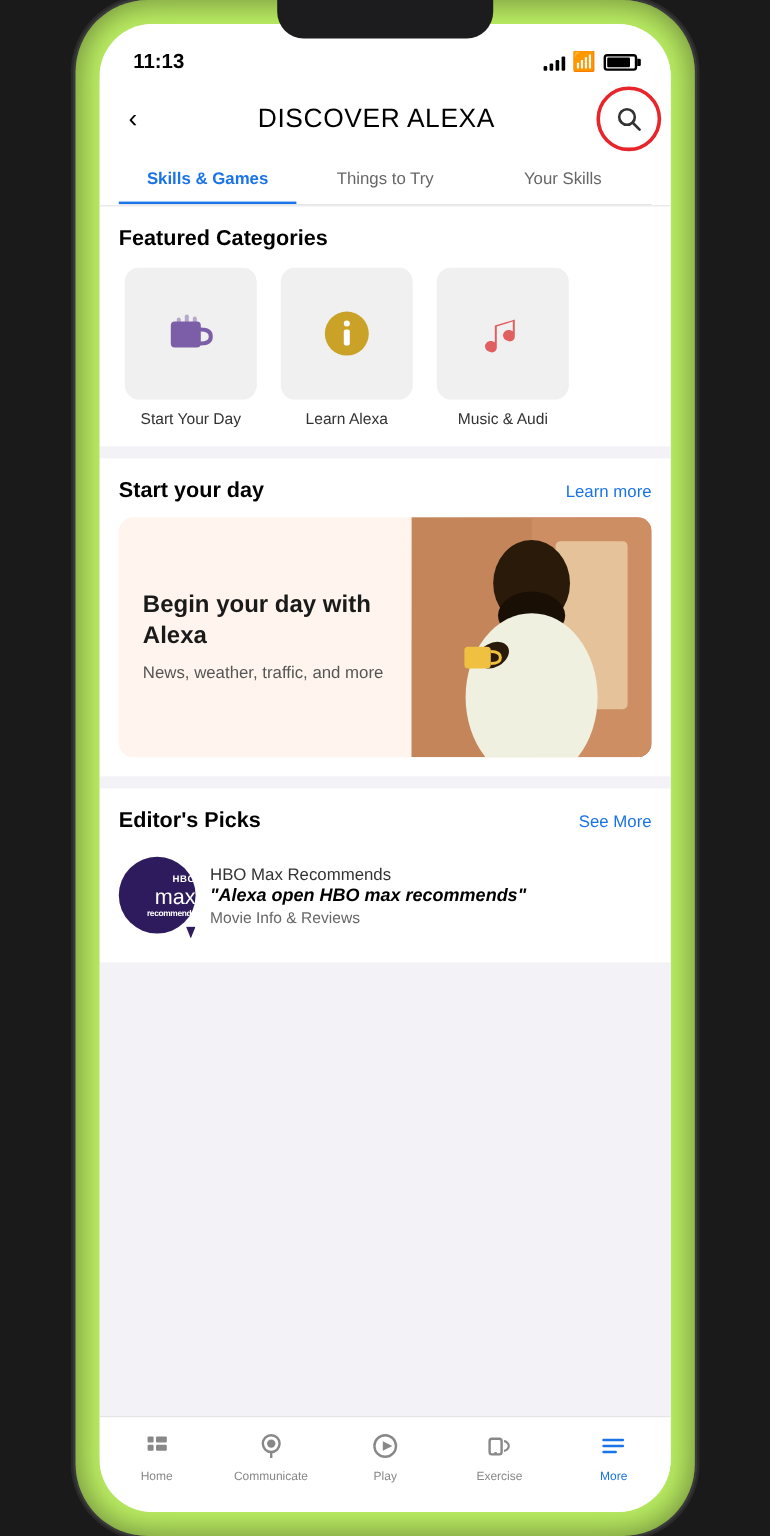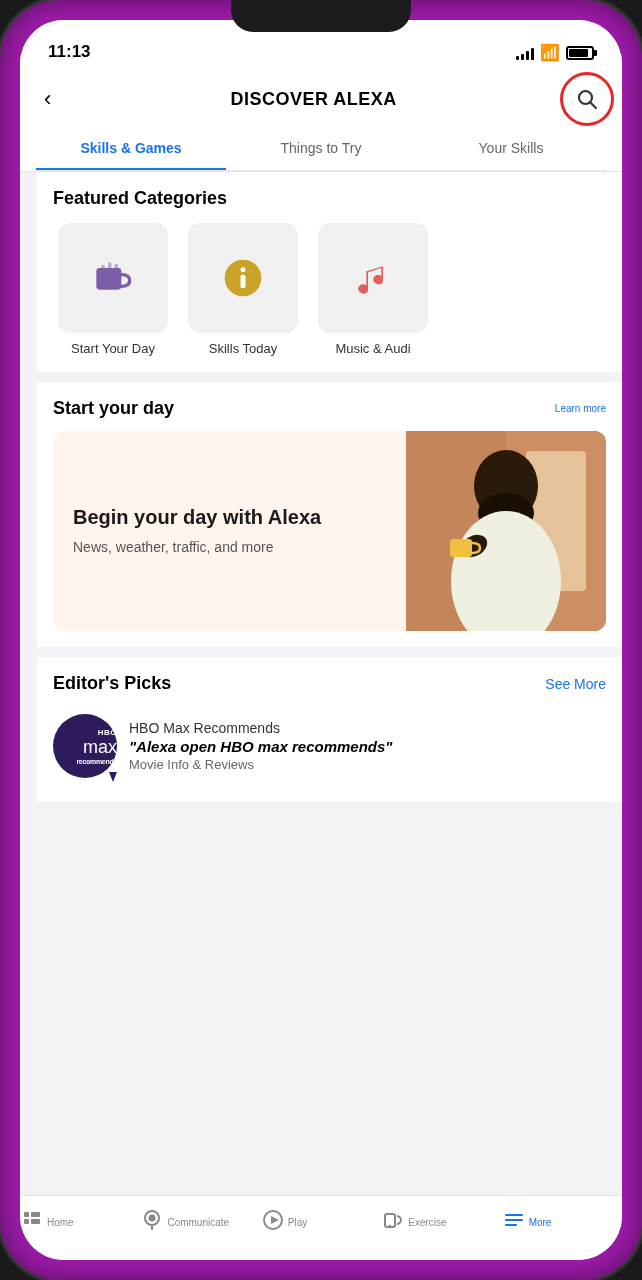--- a/index.html
+++ b/index.html
@@ -7,23 +7,23 @@
     body {
       background: #1a1a1a;
       display: flex;
       justify-content: center;
       align-items: center;
       min-height: 100vh;
       font-family: -apple-system, BlinkMacSystemFont, 'Helvetica Neue', Arial, sans-serif;
     }
 
     .phone-frame {
-      width: 642px;
+      width: 516px;
       height: 1280px;
-      background: #a21caf;
+      background: #bef264;
       border-radius: 60px;
       position: relative;
       box-shadow: 0 0 0 2px #3a3a3a, 0 0 0 4px #2a2a2a, inset 0 0 30px rgba(0,0,0,0.5);
       overflow: hidden;
     }
 
     
     .phone-frame::before {
       content: '';
       position: absolute;
@@ -156,22 +156,22 @@
 
     .back-btn {
       font-size: 22px;
       color: #000;
       cursor: pointer;
       padding: 4px 8px;
       font-weight: 300;
     }
 
     .header-title {
-      font-size: 18px;
-      font-weight: 700;
+      font-size: 22px;
+      font-weight: 400;
       letter-spacing: 0.5px;
       color: #000;
     }
 
     .search-btn-wrapper {
       position: relative;
     }
 
     .search-circle-highlight {
       position: absolute;
@@ -222,21 +222,20 @@
       color: #1a73e8;
       border-bottom: 2px solid #1a73e8;
       font-weight: 600;
     }
 
     
     .content {
       flex: 1;
       overflow-y: auto;
       background: #f2f2f7;
-      padding-left: 17px;
     }
 
     .section {
       background: white;
       margin-bottom: 10px;
       padding: 16px;
     }
 
     .section-title {
       font-size: 18px;
@@ -289,21 +288,21 @@
     
     .section-header {
       display: flex;
       justify-content: space-between;
       align-items: center;
       margin-bottom: 12px;
     }
 
     .learn-more-link {
       color: #1a73e8;
-      font-size: 10px;
+      font-size: 14px;
       cursor: pointer;
     }
 
     .banner-card {
       border-radius: 12px;
       overflow: hidden;
       background: #fff5ee;
       height: 200px;
       position: relative;
       display: flex;
@@ -428,21 +427,21 @@
     .bottom-nav {
       background: white;
       border-top: 1px solid #e5e5e5;
       display: flex;
       padding: 8px 0 20px 0;
     }
 
     .nav-item {
       flex: 1;
       display: flex;
-      flex-direction: row;
+      flex-direction: column;
       align-items: center;
       gap: 3px;
       cursor: pointer;
       padding: 4px 0;
     }
 
     .nav-label {
       font-size: 10px;
       color: #888;
     }
@@ -516,21 +515,21 @@
           </div>
 
           <div class="category-card">
             <div class="category-icon-box">
               <svg viewBox="0 0 60 60" fill="none">
                 <circle cx="30" cy="30" r="22" fill="#c9a227"></circle>
                 <circle cx="30" cy="20" r="3" fill="white"></circle>
                 <rect x="27" y="26" width="6" height="16" rx="2" fill="white"></rect>
               </svg>
             </div>
-            <span class="category-label">Skills Today</span>
+            <span class="category-label">Learn Alexa</span>
           </div>
 
 
           <div class="category-card">
             <div class="category-icon-box">
               <svg viewBox="0 0 60 60" fill="none">
                 <path d="M24 44 C24 48 20 50 16 48 C12 46 11 42 14 39 C16 37 20 37 22 39 L22 22 L42 16 L42 33 C42 37 38 39 34 37 C30 35 29 31 32 28 C34 26 38 26 40 28 L40 18 L24 23 Z" fill="#e06060"></path>
               </svg>
             </div>
             <span class="category-label">Music &amp; Audi</span>

